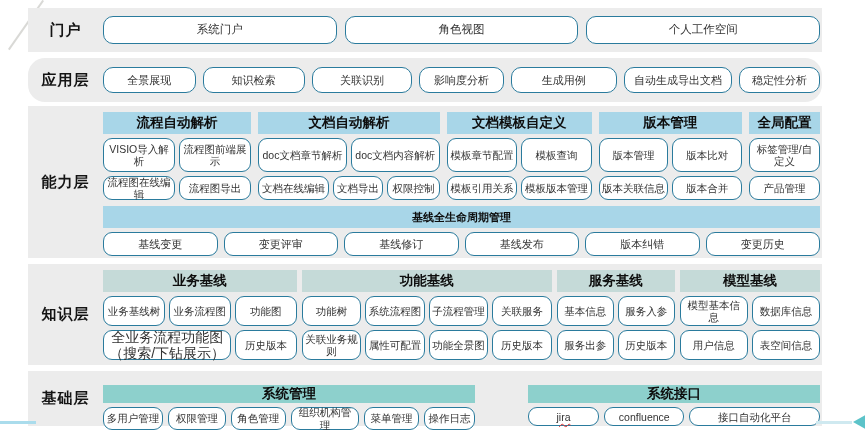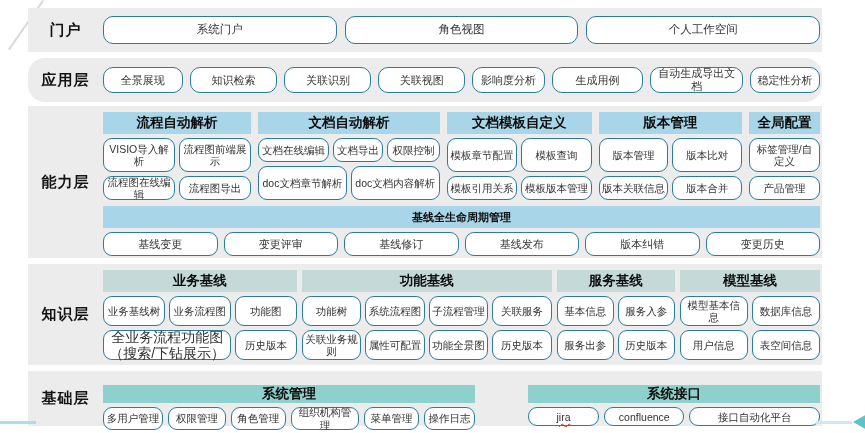--- a/index.html
+++ b/index.html
@@ -66,21 +66,20 @@
       <div class="btn portal-btn">个人工作空间</div>
     </div>
   </div>
 
   <div class="band" style="top:58px;height:44px;border-radius:17px;">
     <div class="layer-label">应用层</div>
     <div class="content row-content" style="gap:7px;">
       <div class="btn app-btn" style="flex:82">全景展现</div>
       <div class="btn app-btn" style="flex:91">知识检索</div>
       <div class="btn app-btn" style="flex:90">关联识别</div>
-      <div class="btn app-btn" style="flex:90">关联视图</div>
       <div class="btn app-btn" style="flex:74">影响度分析</div>
       <div class="btn app-btn" style="flex:95">生成用例</div>
       <div class="btn app-btn" style="flex:97">自动生成导出文档</div>
       <div class="btn app-btn" style="flex:71">稳定性分析</div>
     </div>
   </div>
 
   <div class="band" style="top:106px;height:152px;">
     <div class="layer-label">能力层</div>
     <div class="content cap-content">
@@ -93,28 +92,28 @@
             <div class="btn">流程图前端展示</div>
           </div>
           <div class="cap-row r2">
             <div class="btn">流程图在线编辑</div>
             <div class="btn">流程图导出</div>
           </div>
         </div>
 
         <div class="cap-group" style="flex:184">
           <div class="hdr cap-hdr">文档自动解析</div>
+          <div class="cap-row r1">
+            <div class="btn">doc文档章节解析</div>
+            <div class="btn">doc文档内容解析</div>
+          </div>
           <div class="cap-row r2">
             <div class="btn" style="flex:74">文档在线编辑</div>
             <div class="btn" style="flex:50">文档导出</div>
             <div class="btn" style="flex:53">权限控制</div>
-          </div>
-          <div class="cap-row r1">
-            <div class="btn">doc文档章节解析</div>
-            <div class="btn">doc文档内容解析</div>
           </div>
         </div>
 
         <div class="cap-group" style="flex:147">
           <div class="hdr cap-hdr">文档模板自定义</div>
           <div class="cap-row r1">
             <div class="btn">模板章节配置</div>
             <div class="btn">模板查询</div>
           </div>
           <div class="cap-row r2">

